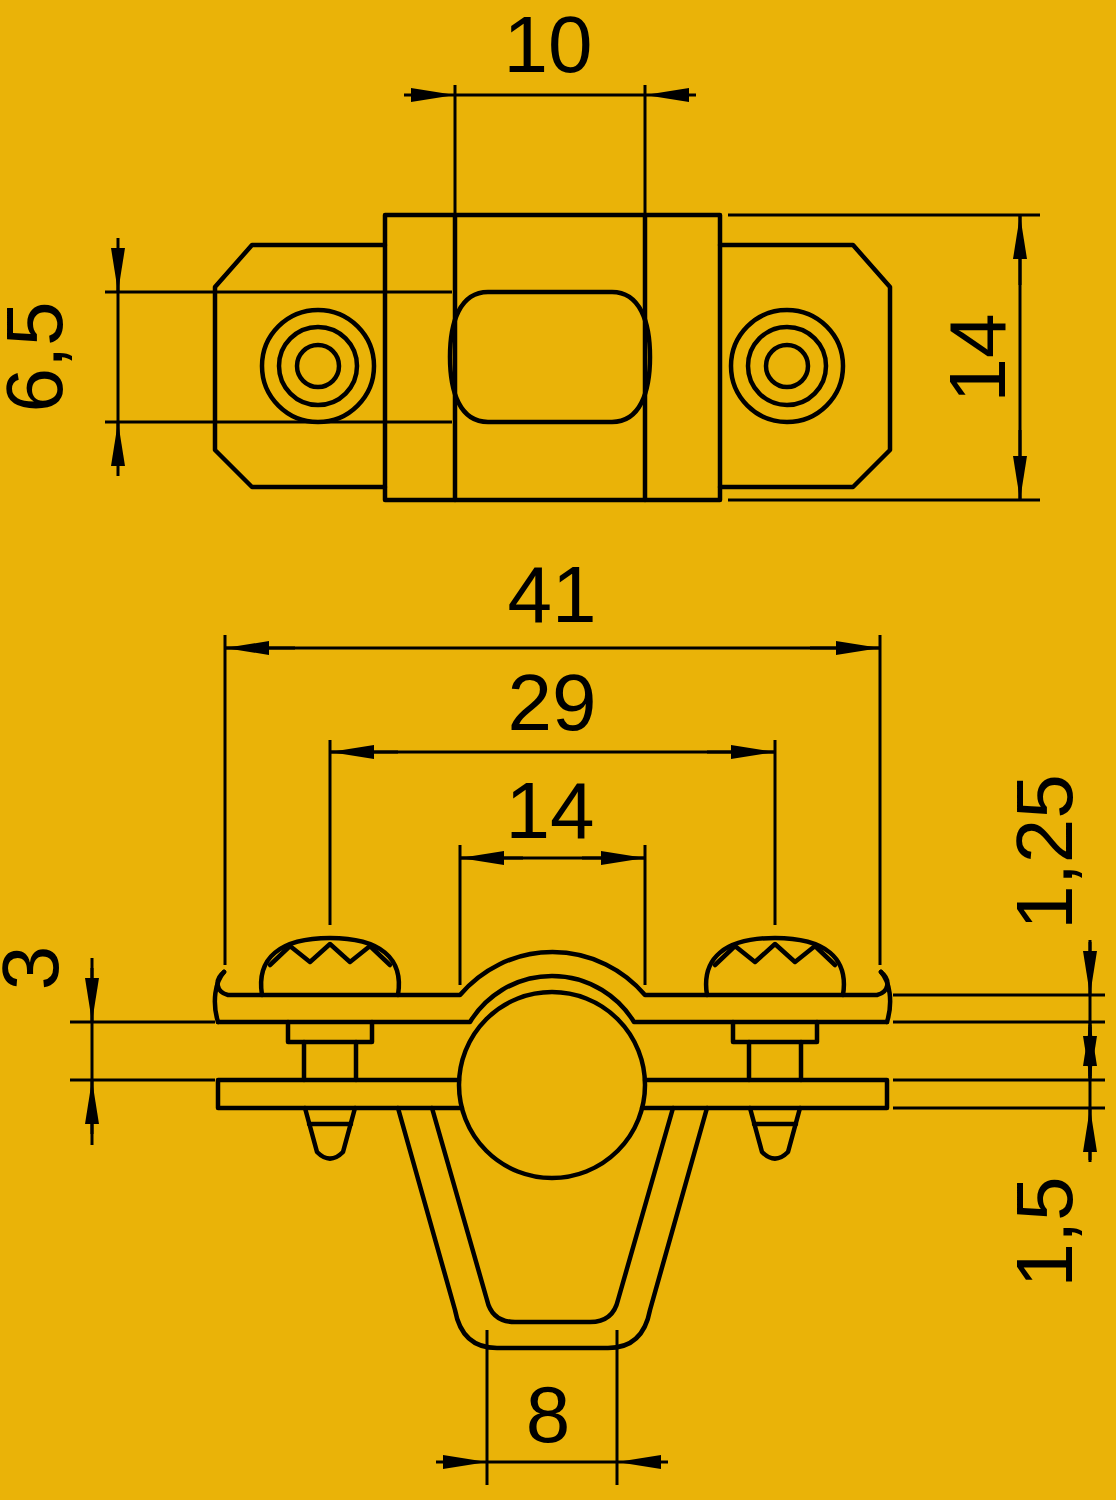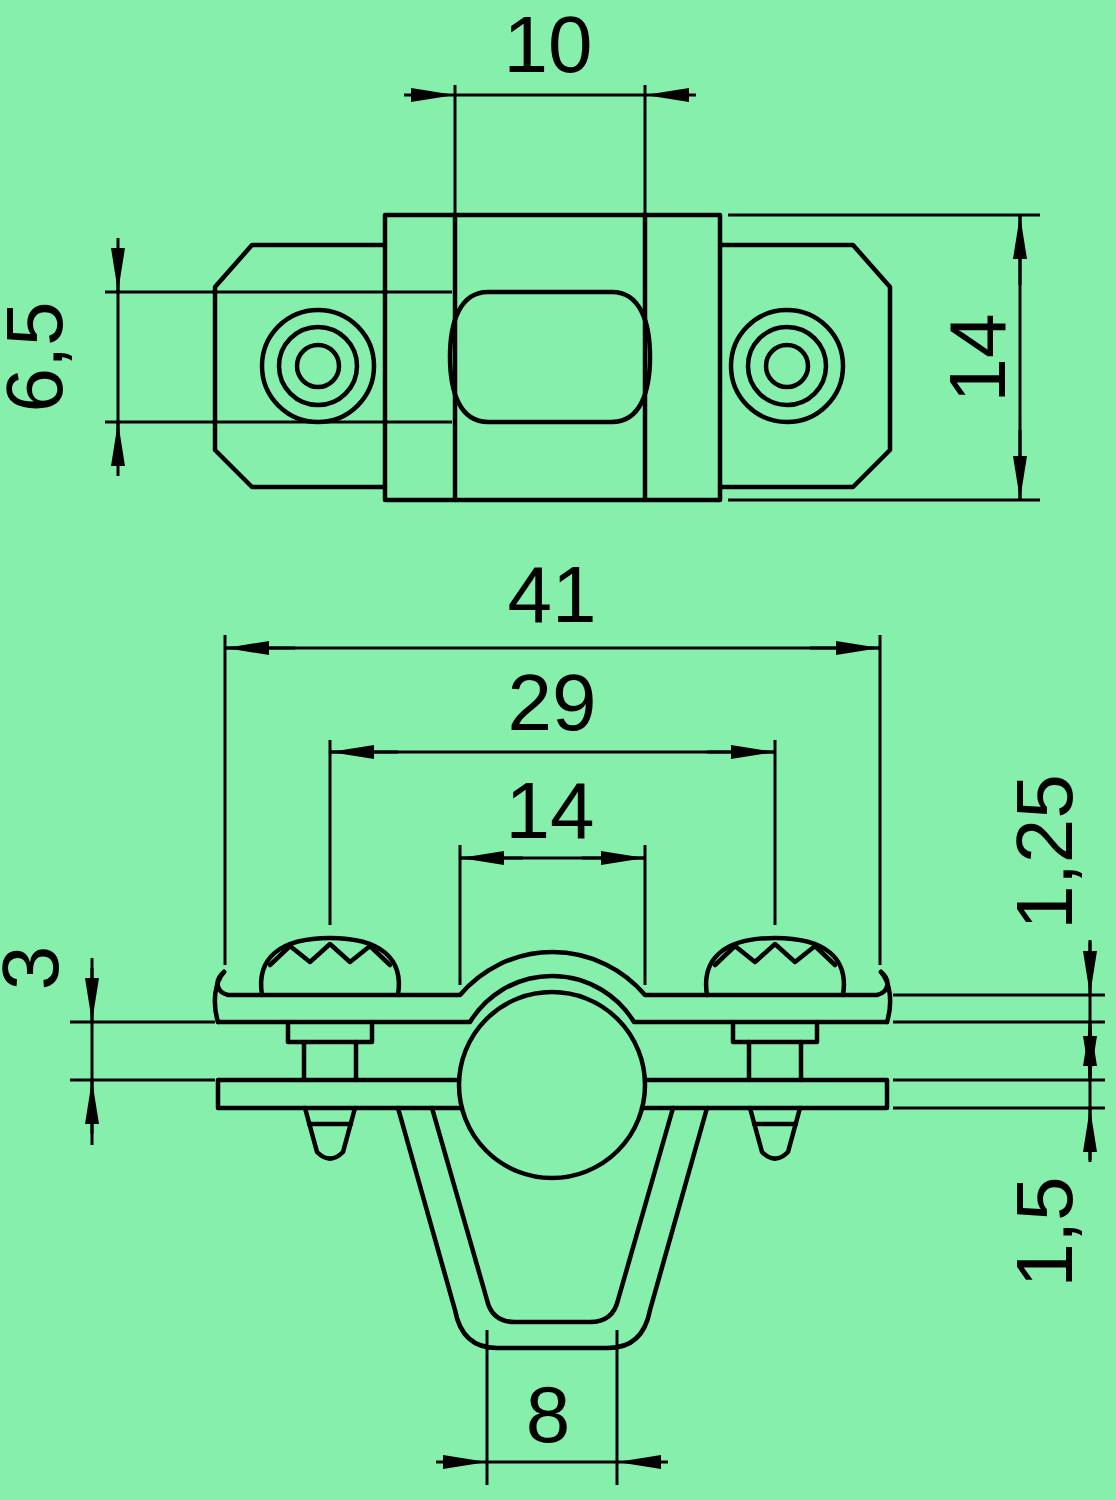--- a/index.html
+++ b/index.html
@@ -7,21 +7,21 @@
     padding: 0;
     background: #ffffff;
     width: 1116px;
     height: 1500px;
     font-family: "Liberation Sans", sans-serif;
   }
   .canvas {
     position: relative;
     width: 1116px;
     height: 1500px;
-    background: #86efac;
+    background: #eab308;
     overflow: hidden;
   }
   svg { display: block; }
   .part {
     fill: none;
     stroke: #000000;
     stroke-width: 4.5;
     stroke-linejoin: round;
     stroke-linecap: round;
   }

